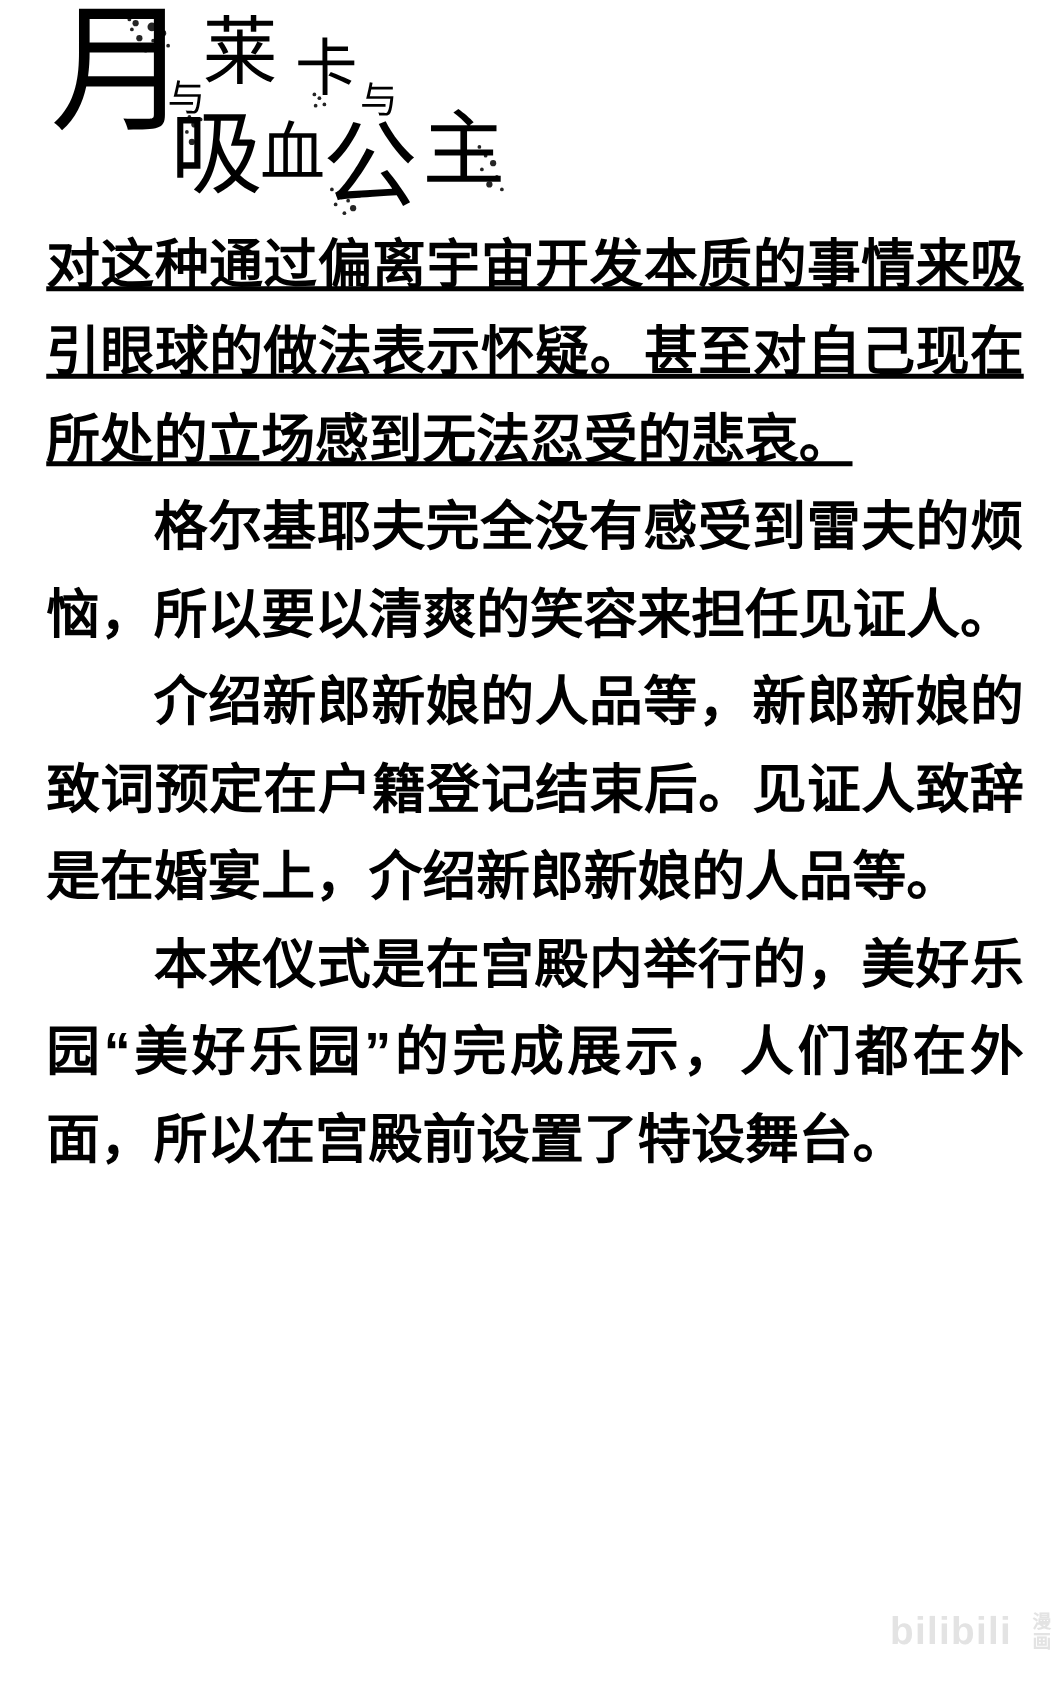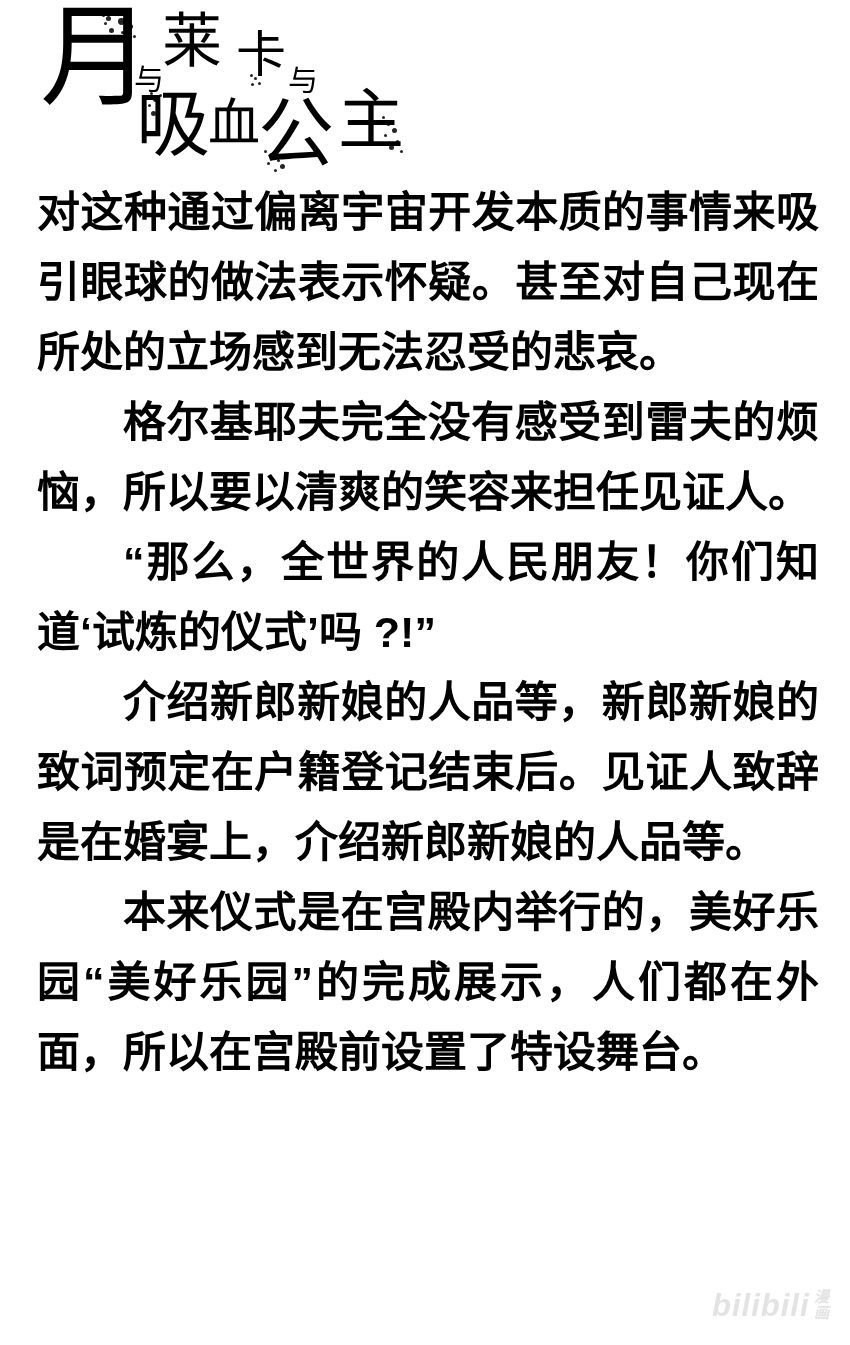--- a/index.html
+++ b/index.html
@@ -70,32 +70,31 @@
     font-family: "Liberation Sans", "DejaVu Sans", sans-serif;
     font-weight: 700;
     font-size: 43px;
     line-height: 70px;
     text-align: justify;
     text-justify: inter-character;
     letter-spacing: 0;
     color: #000;
   }
   .body-text p { margin: 0; padding: 0; text-indent: 2em; }
-  .body-text p.no-indent { text-indent: 0; }
+  .body-text p.no-indent { text-indent: 0; text-decoration: underline; }
 
   
   .watermark {
     position: absolute;
     left: 712px; top: 1289px;
     display: flex;
-    align-items: center;
-    gap: 2px;
+    align-items: flex-start;
+    gap: 13px;
     color: #e3e3e3;
     user-select: none;
-    font-style: italic;
   }
   .wm-logo {
     font-family: "Liberation Sans", "DejaVu Sans", sans-serif;
     font-weight: 700;
     font-size: 31px;
     letter-spacing: 1px;
     line-height: 1;
   }
   .wm-vertical {
     writing-mode: vertical-rl;
@@ -125,21 +124,20 @@
     <div class="splat splat-a"></div>
     <div class="splat splat-b"></div>
     <div class="splat splat-c"></div>
     <div class="splat splat-d"></div>
     <div class="splat splat-e"></div>
   </header>
 
   <main class="body-text">
     <p class="no-indent">对这种通过偏离宇宙开发本质的事情来吸引眼球的做法表示怀疑。甚至对自己现在所处的立场感到无法忍受的悲哀。</p>
     <p>格尔基耶夫完全没有感受到雷夫的烦恼，所以要以清爽的笑容来担任见证人。</p>
-    <p>“那么，全世界的人民朋友！你们知道‘试炼的仪式’吗 ?!”</p>
     <p>介绍新郎新娘的人品等，新郎新娘的致词预定在户籍登记结束后。见证人致辞是在婚宴上，介绍新郎新娘的人品等。</p>
     <p>本来仪式是在宫殿内举行的，美好乐园“美好乐园”的完成展示，人们都在外面，所以在宫殿前设置了特设舞台。</p>
   </main>
 
   <div class="watermark">
     <span class="wm-logo">bilibili</span>
     <span class="wm-vertical">漫画</span>
   </div>
 
 </div>

